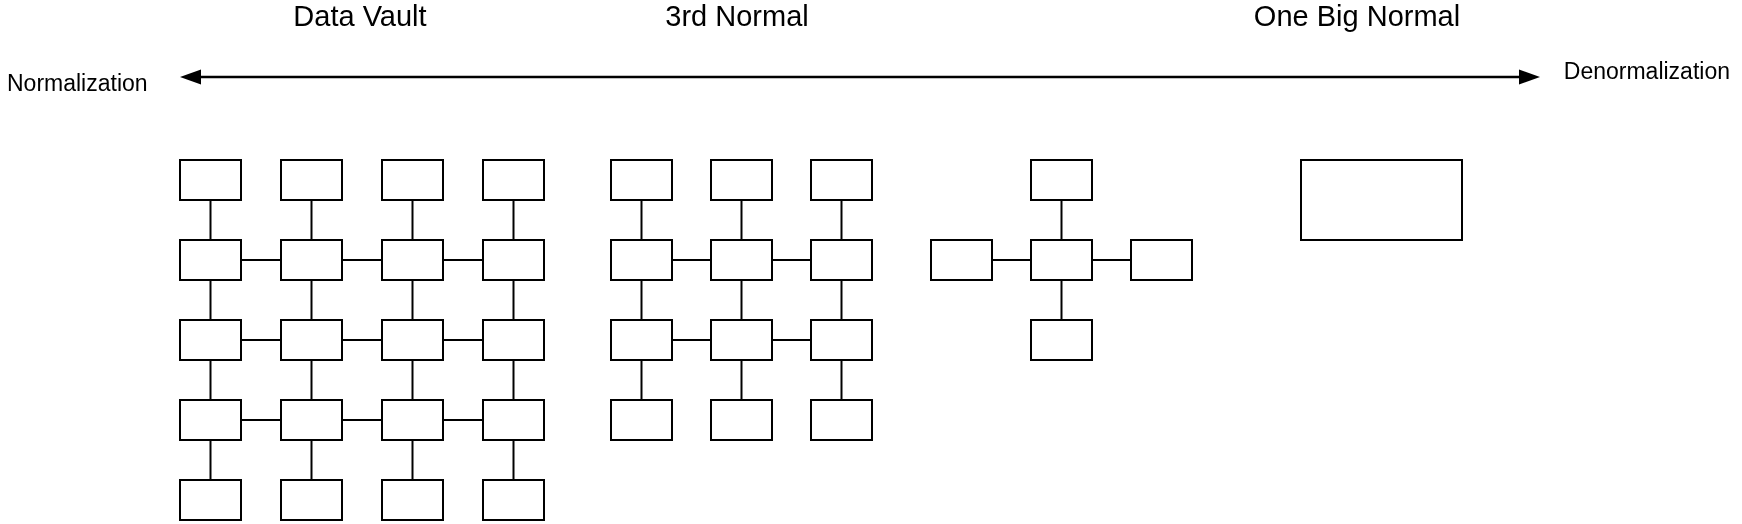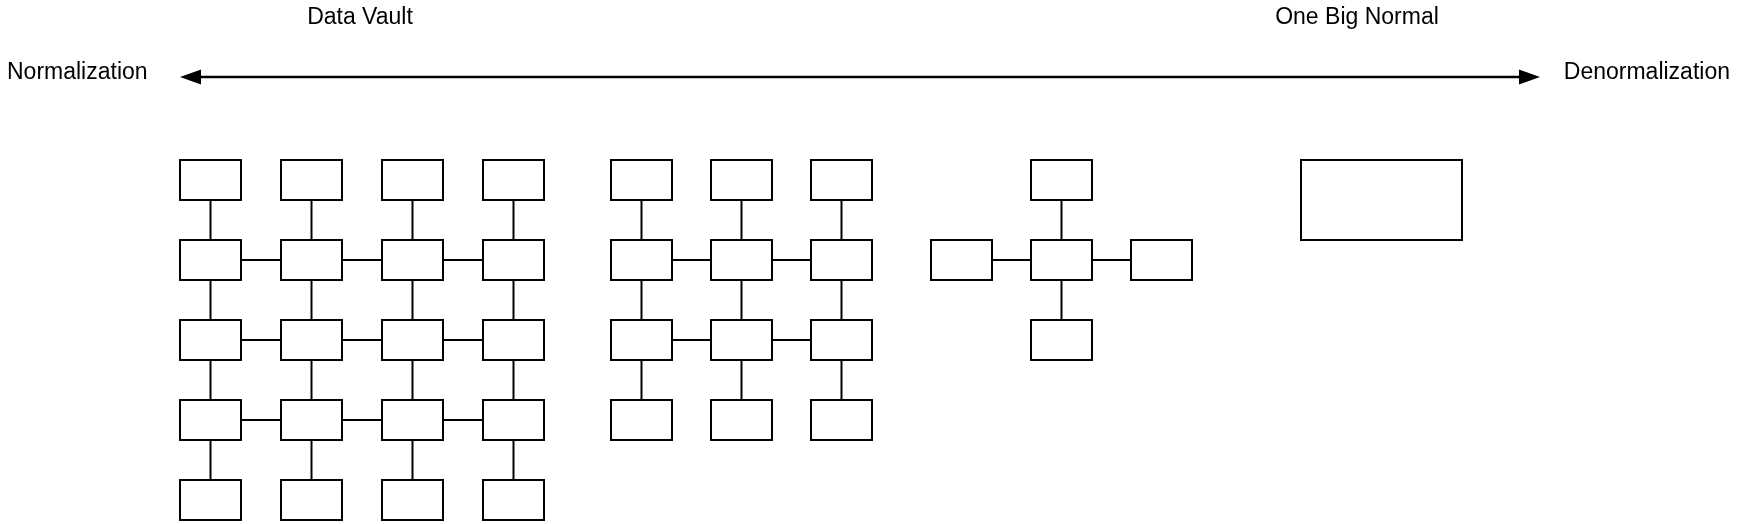--- a/index.html
+++ b/index.html
@@ -8,25 +8,25 @@
     background:#ffffff;
     font-family:"Liberation Sans", sans-serif;
     color:#000000;
   }
   #canvas{position:relative;width:1742px;height:524px;overflow:hidden;background:#ffffff;}
   #diagram-svg{position:absolute;left:0;top:0;}
   .axis-label{
     position:absolute;top:57px;
     font-size:23px;line-height:28px;white-space:nowrap;
   }
-  .axis-label.left{left:7px;}
+  .axis-label.left{left:7px;margin-top:12px;}
   .axis-label.right{right:12px;}
   .col-label{
     position:absolute;top:2px;width:300px;
-    text-align:center;font-size:23px;line-height:28px;
+    text-align:center;font-size:29px;line-height:28px;
   }
 </style>
 </head>
 <body>
 
 <div id="canvas">
 
   <svg id="diagram-svg" width="1742" height="524">
       <line x1="196" y1="77" x2="1524" y2="77" stroke="#000000" stroke-width="2.5"></line>
       <polygon points="180,77 201,69.5 201,84.5" fill="#000000"></polygon>
@@ -115,20 +115,21 @@
 
   <div class="axis-label left">Normalization</div>
 
   <div class="axis-label right">Denormalization</div>
 
   <div class="col-label" style="left: 210px;">
     <div>Data Vault</div>
   </div>
 
   <div class="col-label" style="left: 587px;">
+    <div>3rd Normal</div>
   </div>
 
   <div class="col-label" style="left: 907px;">
   </div>
 
   <div class="col-label" style="left: 1207px;">
     <div>One Big Normal</div>
   </div>
 
 </div>

